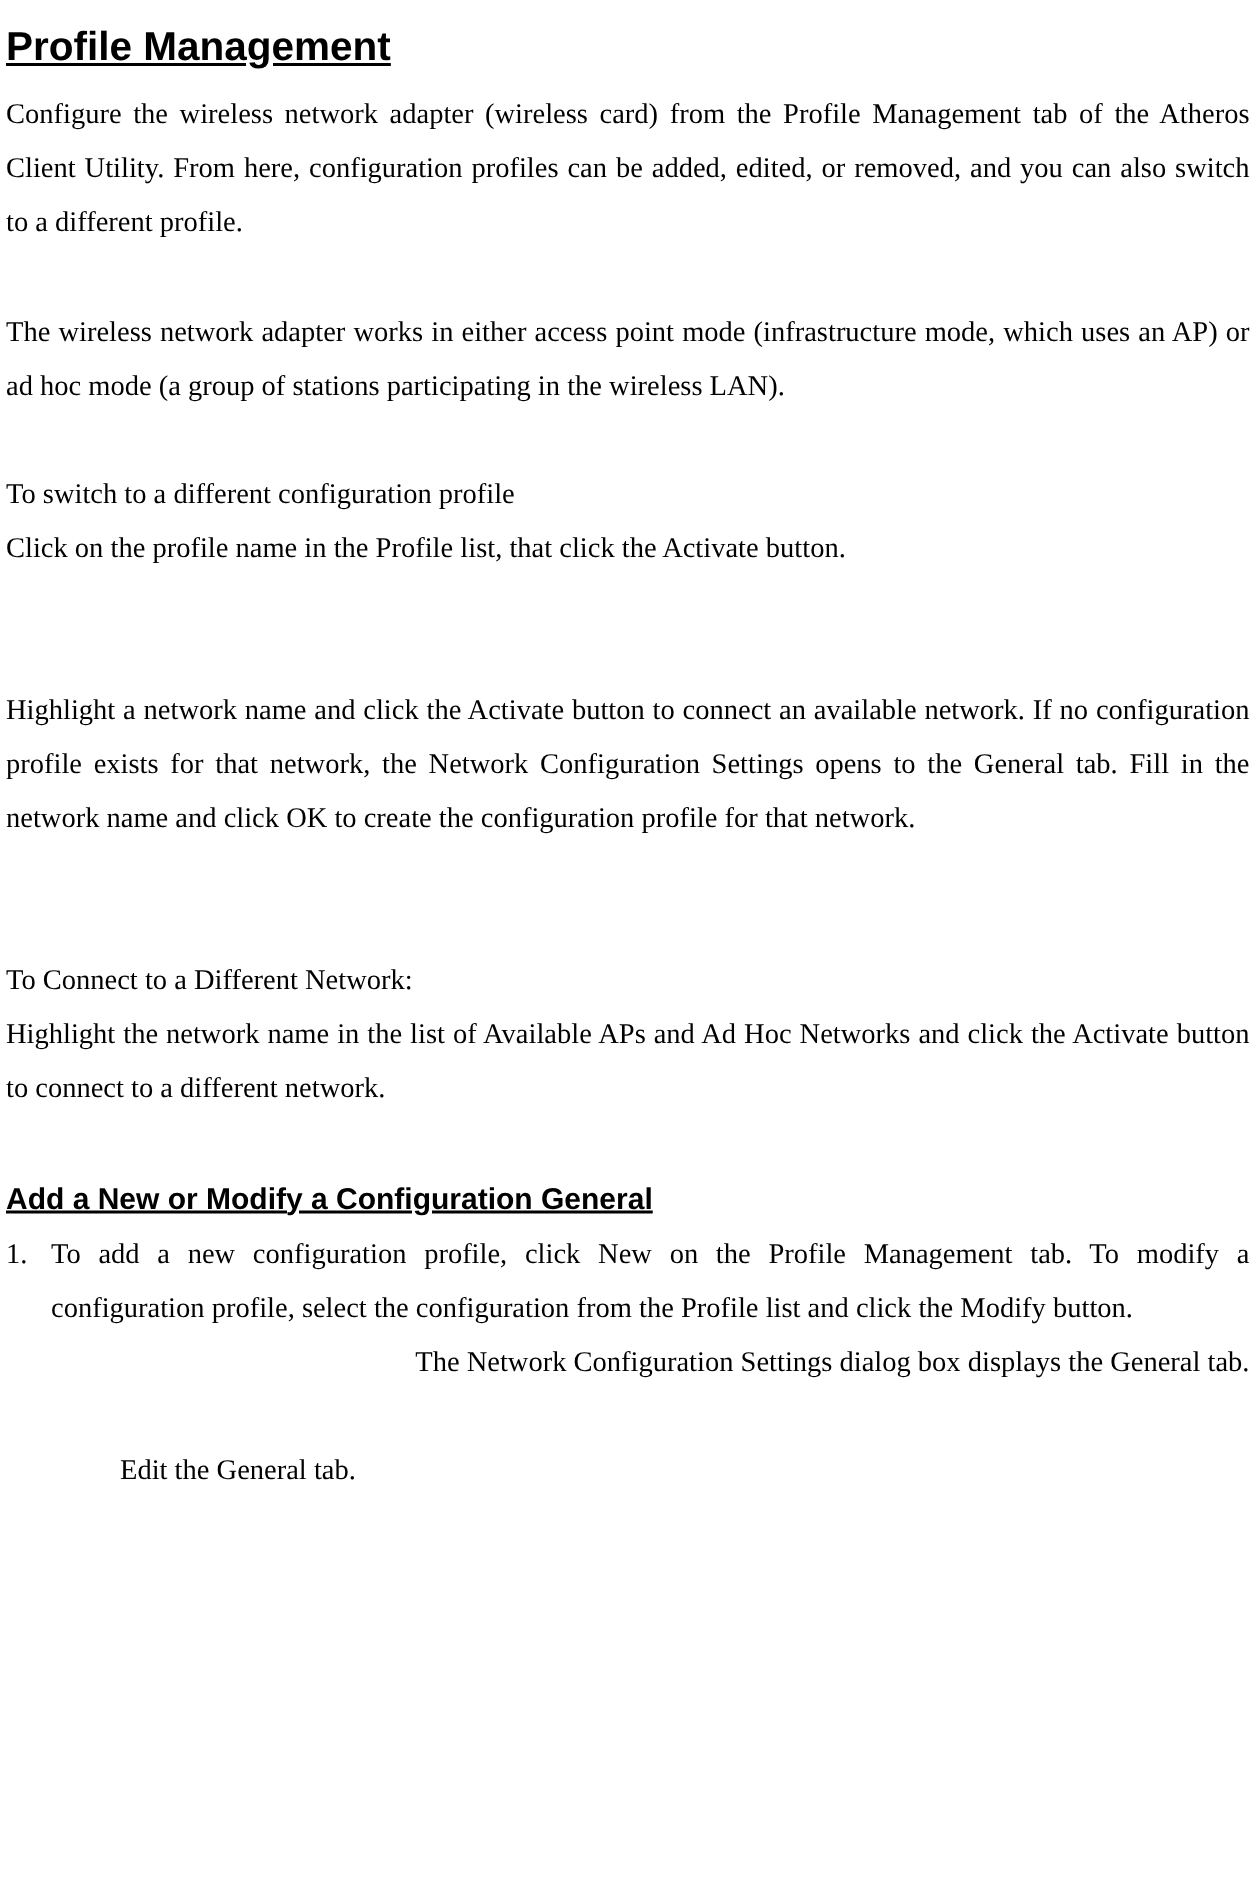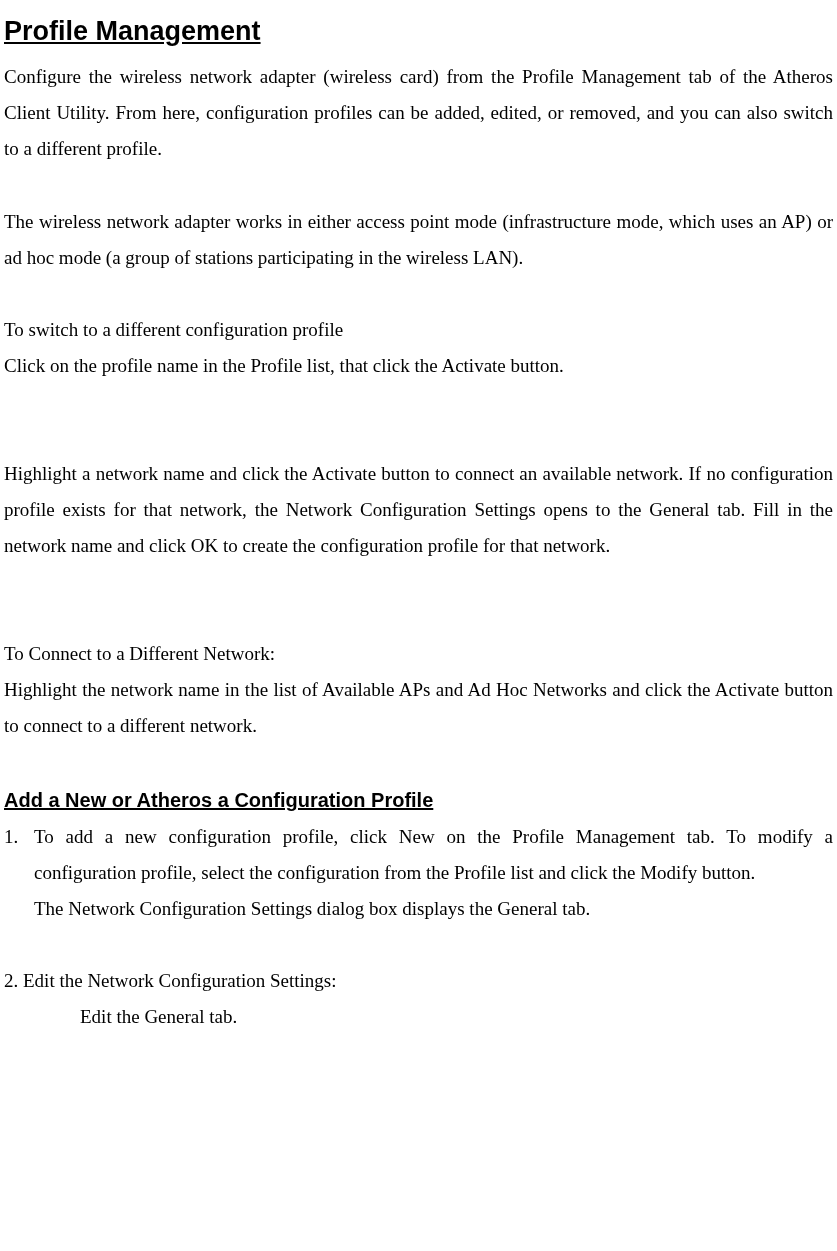--- a/index.html
+++ b/index.html
@@ -27,21 +27,21 @@
     .spacer { height: 36px; }
     .h2 {
       font-family: Arial, Helvetica, sans-serif;
       font-weight: bold;
       text-decoration: underline;
       font-size: 20px;
     }
     .list-item { display: flex; }
     .list-marker { width: 30px; flex: 0 0 30px; }
     .list-body { flex: 1; }
-    .list-cont { padding-left: 30px; }
+    .list-cont { padding-left: 30px; text-align: right; }
     .indent { padding-left: 76px; }
   </style>
 </head>
 <body>
 
 <div class="page">
   <div class="h1">Profile Management</div>
   <div class="pj">Configure the wireless network adapter (wireless card) from the Profile Management tab of the Atheros Client Utility.  From here, configuration profiles can be added, edited, or removed, and you can also switch to a different profile.</div>
   <div class="spacer"></div>
   <div class="pj">The wireless network adapter works in either access point mode (infrastructure mode, which uses an AP) or ad hoc mode (a group of stations participating in the wireless LAN).</div>
@@ -50,25 +50,24 @@
   <div class="p">Click on the profile name in the Profile list, that click the Activate button.</div>
   <div class="spacer"></div>
   <div class="spacer"></div>
   <div class="pj">Highlight a network name and click the Activate button to connect an available network. If no configuration profile exists for that network, the Network Configuration Settings opens to the General tab.  Fill in the network name and click OK to create the configuration profile for that network.</div>
   <div class="spacer"></div>
   <div class="spacer"></div>
   <div class="p b">To Connect to a Different Network:</div>
   <div class="pj">Highlight the network name in the list of  Available APs and Ad Hoc Networks and click the Activate button to connect to a different network.</div>
   <div class="spacer"></div>
 
-  <div class="h2">Add a New or Atheros a Configuration Profile</div>
+  <div class="h2">Add a New or Modify a Configuration General</div>
 
   <div class="list-item">
     <div class="list-marker">1.</div>
     <div class="list-body pj">To add a new configuration profile, click New on the Profile Management tab. To modify a configuration profile, select the configuration from the Profile list and click the Modify button.</div>
   </div>
   <div class="list-cont p">The Network Configuration Settings dialog box displays the General tab.</div>
 
   <div class="spacer"></div>
 
-  <div class="p">2. Edit the Network Configuration Settings:</div>
   <div class="p indent">Edit the General tab.</div>
 </div>
 
 </body></html>

